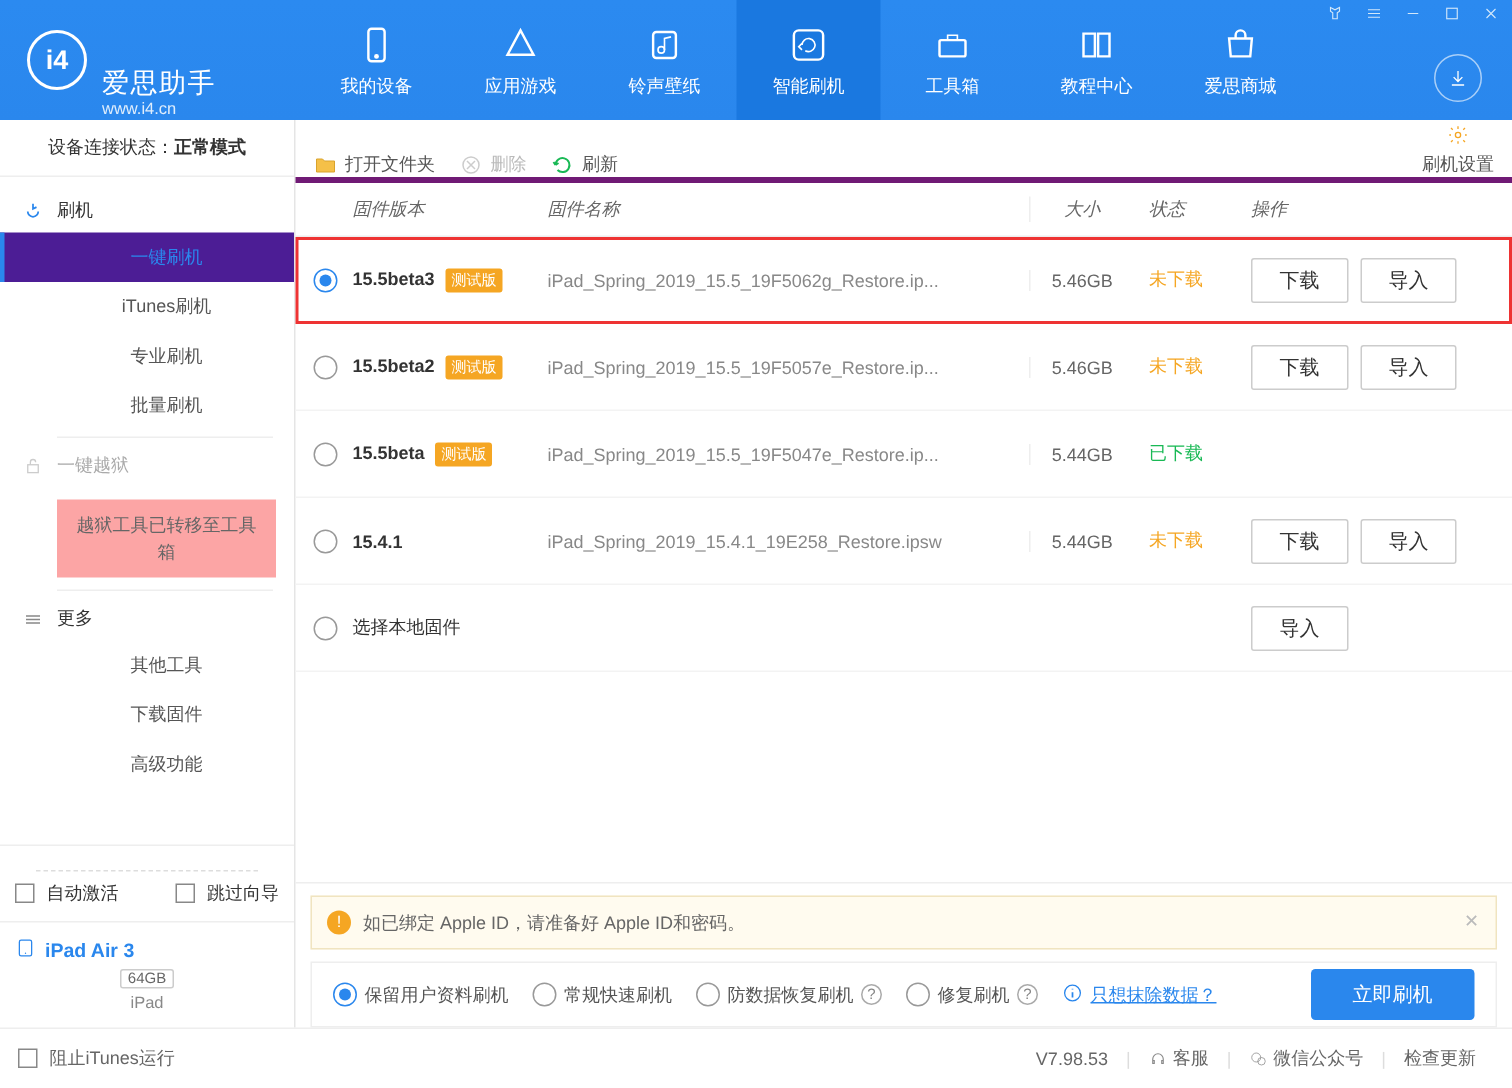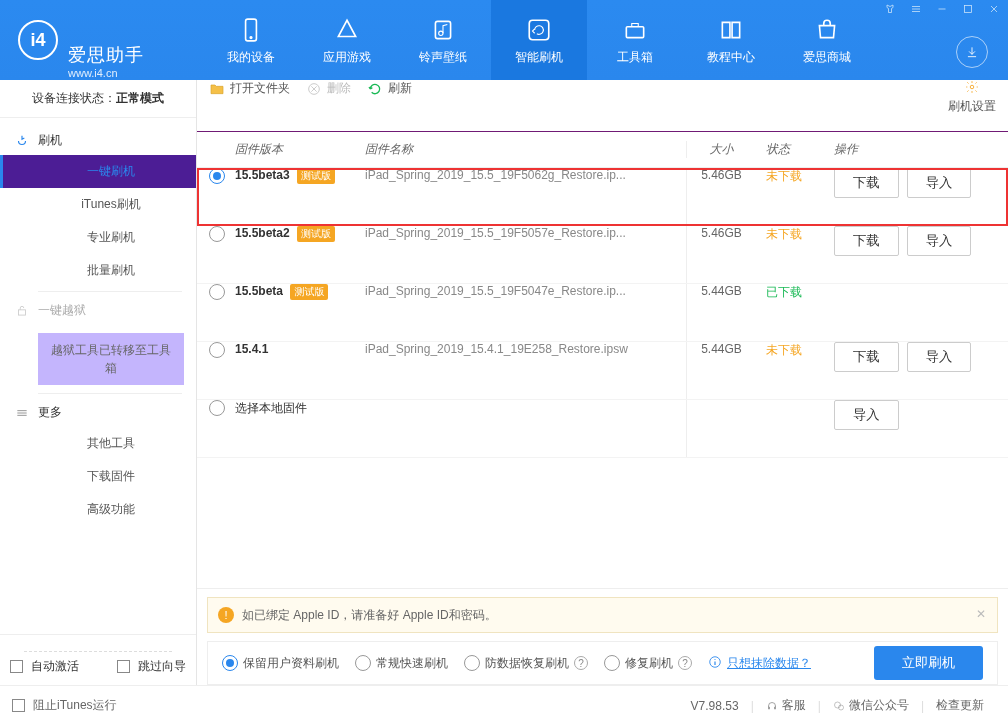--- a/index.html
+++ b/index.html
@@ -33,53 +33,53 @@
 .device-status { padding: 10px 12px; border-bottom: 1px solid #eee; font-size: 12px; }
 .device-status .bold { font-weight: bold; }
 
 .side-section { padding: 8px 0; }
 .side-header { display: flex; align-items: center; padding: 6px 14px; cursor: pointer; }
 .side-header .side-icon { width: 16px; height: 16px; margin-right: 8px; display: flex; align-items: center; justify-content: center; }
 .side-header .side-icon svg { width: 14px; height: 14px; }
 .side-item { padding: 8px 14px 8px 40px; cursor: pointer; color: #555; }
 .side-item.selected { color: #2a87ed; border-left: 3px solid #2a87ed; padding-left: 37px; background: #4c1d95; }
 .side-item.dim { color: #aaa; }
-.side-box { margin: 8px 12px 8px 38px; background: #c4b5fd; padding: 8px 10px; color: #666; line-height: 1.5; }
+.side-box { margin: 8px 12px 8px 38px; background: #fca5a5; padding: 8px 10px; color: #666; line-height: 1.5; }
 .divider { height: 1px; background: #eee; margin: 4px 14px 4px 38px; }
 .dash-divider { height: 1px; border-top: 1px dashed #ddd; margin: 6px 14px; }
 
 .sidebar-bottom { margin-top: auto; border-top: 1px solid #eee; padding: 10px; }
 .chk-row { display: flex; align-items: center; gap: 8px; }
 .chk-row.between { justify-content: space-between; }
 .chk { width: 13px; height: 13px; border: 1px solid #888; cursor: pointer; }
 .device-card { border-top: 1px solid #eee; padding: 10px; }
 .device-card .name { color: #2a87ed; font-weight: bold; font-size: 13px; display: flex; align-items: center; gap: 6px; }
 .device-card .cap { display: inline-block; border: 1px solid #ccc; border-radius: 2px; padding: 0 4px; font-size: 10px; color: #666; margin-top: 4px; }
 .device-card .type { color: #888; font-size: 11px; margin-top: 4px; }
 
 
 .main { flex: 1; display: flex; flex-direction: column; }
-.toolbar { height: 52px; border-bottom: 1px solid #701a75; display: flex; align-items: flex-start; padding: 0 12px; }
+.toolbar { height: 42px; border-bottom: 4px solid #701a75; display: flex; align-items: flex-end; padding: 0 12px; }
 .tb-btn { display: flex; align-items: center; gap: 5px; margin-right: 16px; cursor: pointer; color: #555; }
 .tb-btn.dim { color: #bbb; }
 .tb-btn .tb-icon { width: 16px; height: 16px; display: flex; align-items: center; justify-content: center; }
 .tb-spacer { flex: 1; }
 .tb-settings { color: #555; cursor: pointer; display: flex; align-items: center; gap: 4px; flex-direction: column; }
 .tb-settings svg { stroke: #f5a623; fill: #f5a623; }
 
 .table-hdr { height: 36px; border-bottom: 1px solid #eee; display: flex; align-items: center; color: #666; padding: 0 12px; font-style: italic; }
 .col-radio { width: 26px; }
 .col-ver { width: 130px; }
 .col-name { flex: 1; padding-right: 10px; }
 .col-size { width: 70px; text-align: center; border-left: 1px solid #eee; }
 .col-status { width: 70px; text-align: left; padding-left: 10px; }
 .col-action { width: 170px; text-align: left; padding-left: 8px; }
 
 .tbody { }
-.row { height: 58px; border-bottom: 1px solid #f3f3f3; display: flex; padding: 0 12px; }
+.row { height: 58px; border-bottom: 1px solid #f3f3f3; display: flex; align-items: center; padding: 0 12px; }
 .row.highlighted { outline: 2px solid #e33; outline-offset: -2px; }
 .radio { width: 16px; height: 16px; border: 1.5px solid #999; border-radius: 8px; display: flex; align-items: center; justify-content: center; cursor: pointer; }
 .radio .dot { width: 8px; height: 8px; border-radius: 4px; background: #2a87ed; }
 .radio.checked { border-color: #2a87ed; }
 .ver { font-weight: bold; }
 .badge { display: inline-block; background: #f5a623; color: #fff; font-size: 10px; padding: 1px 4px; border-radius: 2px; margin-left: 4px; }
 .fw-name { color: #888; }
 .size { color: #666; font-size: 12px; }
 .status.orange { color: #f5a623; }
 .status.green { color: #19b955; }
@@ -260,20 +260,31 @@
       <div class="chk-row between">
         <span class="chk-row">
             <span class="chk"></span>
             <span>自动激活</span>
           </span>
         <span class="chk-row">
             <span class="chk"></span>
             <span>跳过向导</span>
           </span>
       </div>
+    </div>
+    <div class="device-card">
+      <div class="name">
+        <span><svg width="14" height="14" viewBox="0 0 24 24">
+              <rect x="5" y="3" width="14" height="18" rx="2" fill="none" stroke="#2a87ed" stroke-width="1.5"></rect>
+              <circle cx="12" cy="18" r=".8" fill="#2a87ed"></circle>
+            </svg></span>
+        <span>iPad Air 3</span>
+      </div>
+      <span class="cap">64GB</span>
+      <div class="type">iPad</div>
     </div>
   </div>
 
   <div class="main">
     <div class="toolbar">
       <span class="tb-btn">
         <span class="tb-icon">
             <svg viewBox="0 0 24 24">
               <path d="M3 6 h6 l2 2 h10 v11 H3z" fill="#f5c048" stroke="#d9a32c"></path>
             </svg>

